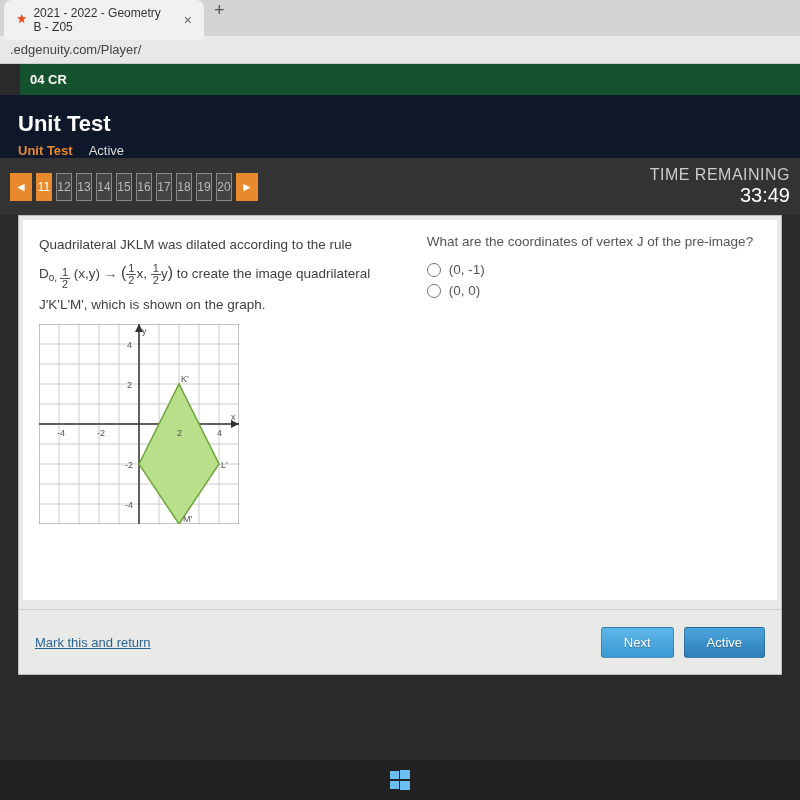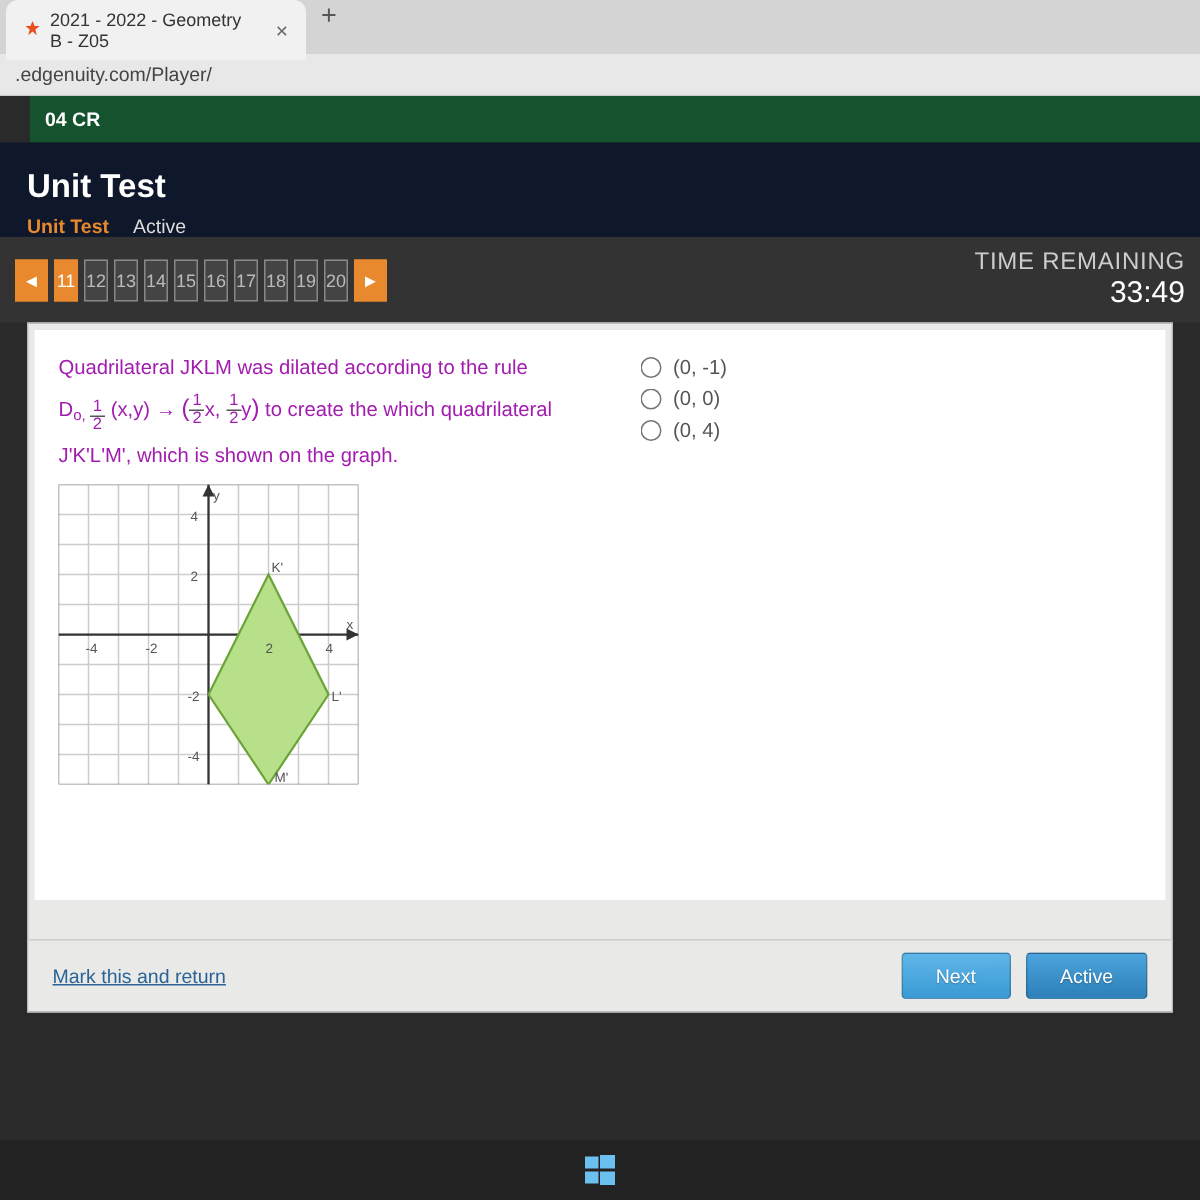--- a/index.html
+++ b/index.html
@@ -103,37 +103,37 @@
   }
   .question-body {
     background: #fff;
     margin: 4px;
     height: 380px;
     padding: 14px 16px;
     display:flex;
     gap: 20px;
     overflow:hidden;
   }
-  .leftcol { flex: 1.1; color:#a21caf; font-size:13.5px; line-height:1.6;}
+  .leftcol { flex: 1.1; color:#404040; font-size:13.5px; line-height:1.6;}
   .rightcol { flex: 1; color:#555; font-size:13.5px; }
   .rightcol .prompt { margin-bottom: 10px;}
   .options { list-style:none;}
   .options li { display:flex; align-items:center; gap:8px; padding: 3px 0;}
   .options input[type=radio]{ width:14px;height:14px;}
   .frac { display:inline-block; text-align:center; font-size:11px; vertical-align:middle; line-height:1;}
   .frac .num { display:block; border-bottom:1px solid #555; padding:0 2px;}
   .frac .den { display:block; padding:0 2px;}
   .graph {
     width: 200px; height: 200px;
     margin-top: 8px;
   }
   .footer-bar {
     position:absolute;
     bottom:0; left:0; right:0;
-    height: 48px;
+    height: 65px;
     border-top: 1px solid #ccc;
     display:flex;
     align-items:center;
     padding: 0 16px;
     background:#e9e9e7;
   }
   .mark-return { color:#2a6496; font-size:13px; text-decoration:underline; cursor:pointer;}
   .footer-bar .spacer{flex:1;}
   .btn {
     padding: 7px 22px;
@@ -211,21 +211,21 @@
 </div>
 
 <div class="content-frame">
   <div class="question-body">
     <div class="leftcol">
       <div>Quadrilateral JKLM was dilated according to the rule</div>
       <div style="margin:4px 0;">
         <span>D</span><sub style="font-size:10px;">o, <span class="frac"><span class="num">1</span><span class="den">2</span></span></sub>
         <span>(x,y) →</span>
         <span style="font-size:16px;">(</span><span class="frac"><span class="num">1</span><span class="den">2</span></span>x, <span class="frac"><span class="num">1</span><span class="den">2</span></span>y<span style="font-size:16px;">)</span>
-        <span>to create the which quadrilateral</span>
+        <span>to create the image quadrilateral</span>
       </div>
       <div>J'K'L'M', which is shown on the graph.</div>
       <svg class="graph" viewBox="0 0 200 200">
 
         <g stroke="#ccc" stroke-width="1">
           <line x1="0" y1="20" x2="200" y2="20"></line>
             <line x1="0" y1="40" x2="200" y2="40"></line>
           <line x1="0" y1="60" x2="200" y2="60"></line>
             <line x1="0" y1="80" x2="200" y2="80"></line>
           <line x1="0" y1="100" x2="200" y2="100"></line>
@@ -263,32 +263,29 @@
             <text x="86" y="184">-4</text>
           <text x="103" y="10">y</text>
             <text x="192" y="96">x</text>
           <text x="142" y="58">K'</text>
           <text x="182" y="144">L'</text>
           <text x="144" y="198">M'</text>
         </g>
       </svg>
     </div>
     <div class="rightcol">
+      <div class="prompt">What are the coordinates of vertex J of the pre-image?</div>
       <ul class="options">
         <li>
             <input type="radio" name="ans" style="">
             <span>(0, -1)</span>
           </li>
         <li>
             <input type="radio" name="ans" style="">
             <span>(0, 0)</span>
-          </li>
-        <li>
-            <input type="radio" name="ans" style="">
-            <span>(0, 4)</span>
           </li>
       </ul>
     </div>
   </div>
 
   <div class="footer-bar">
     <a class="mark-return">Mark this and return</a>
     <div class="spacer"></div>
     <button class="btn next">Next</button>
     <button class="btn submit">Active</button>

